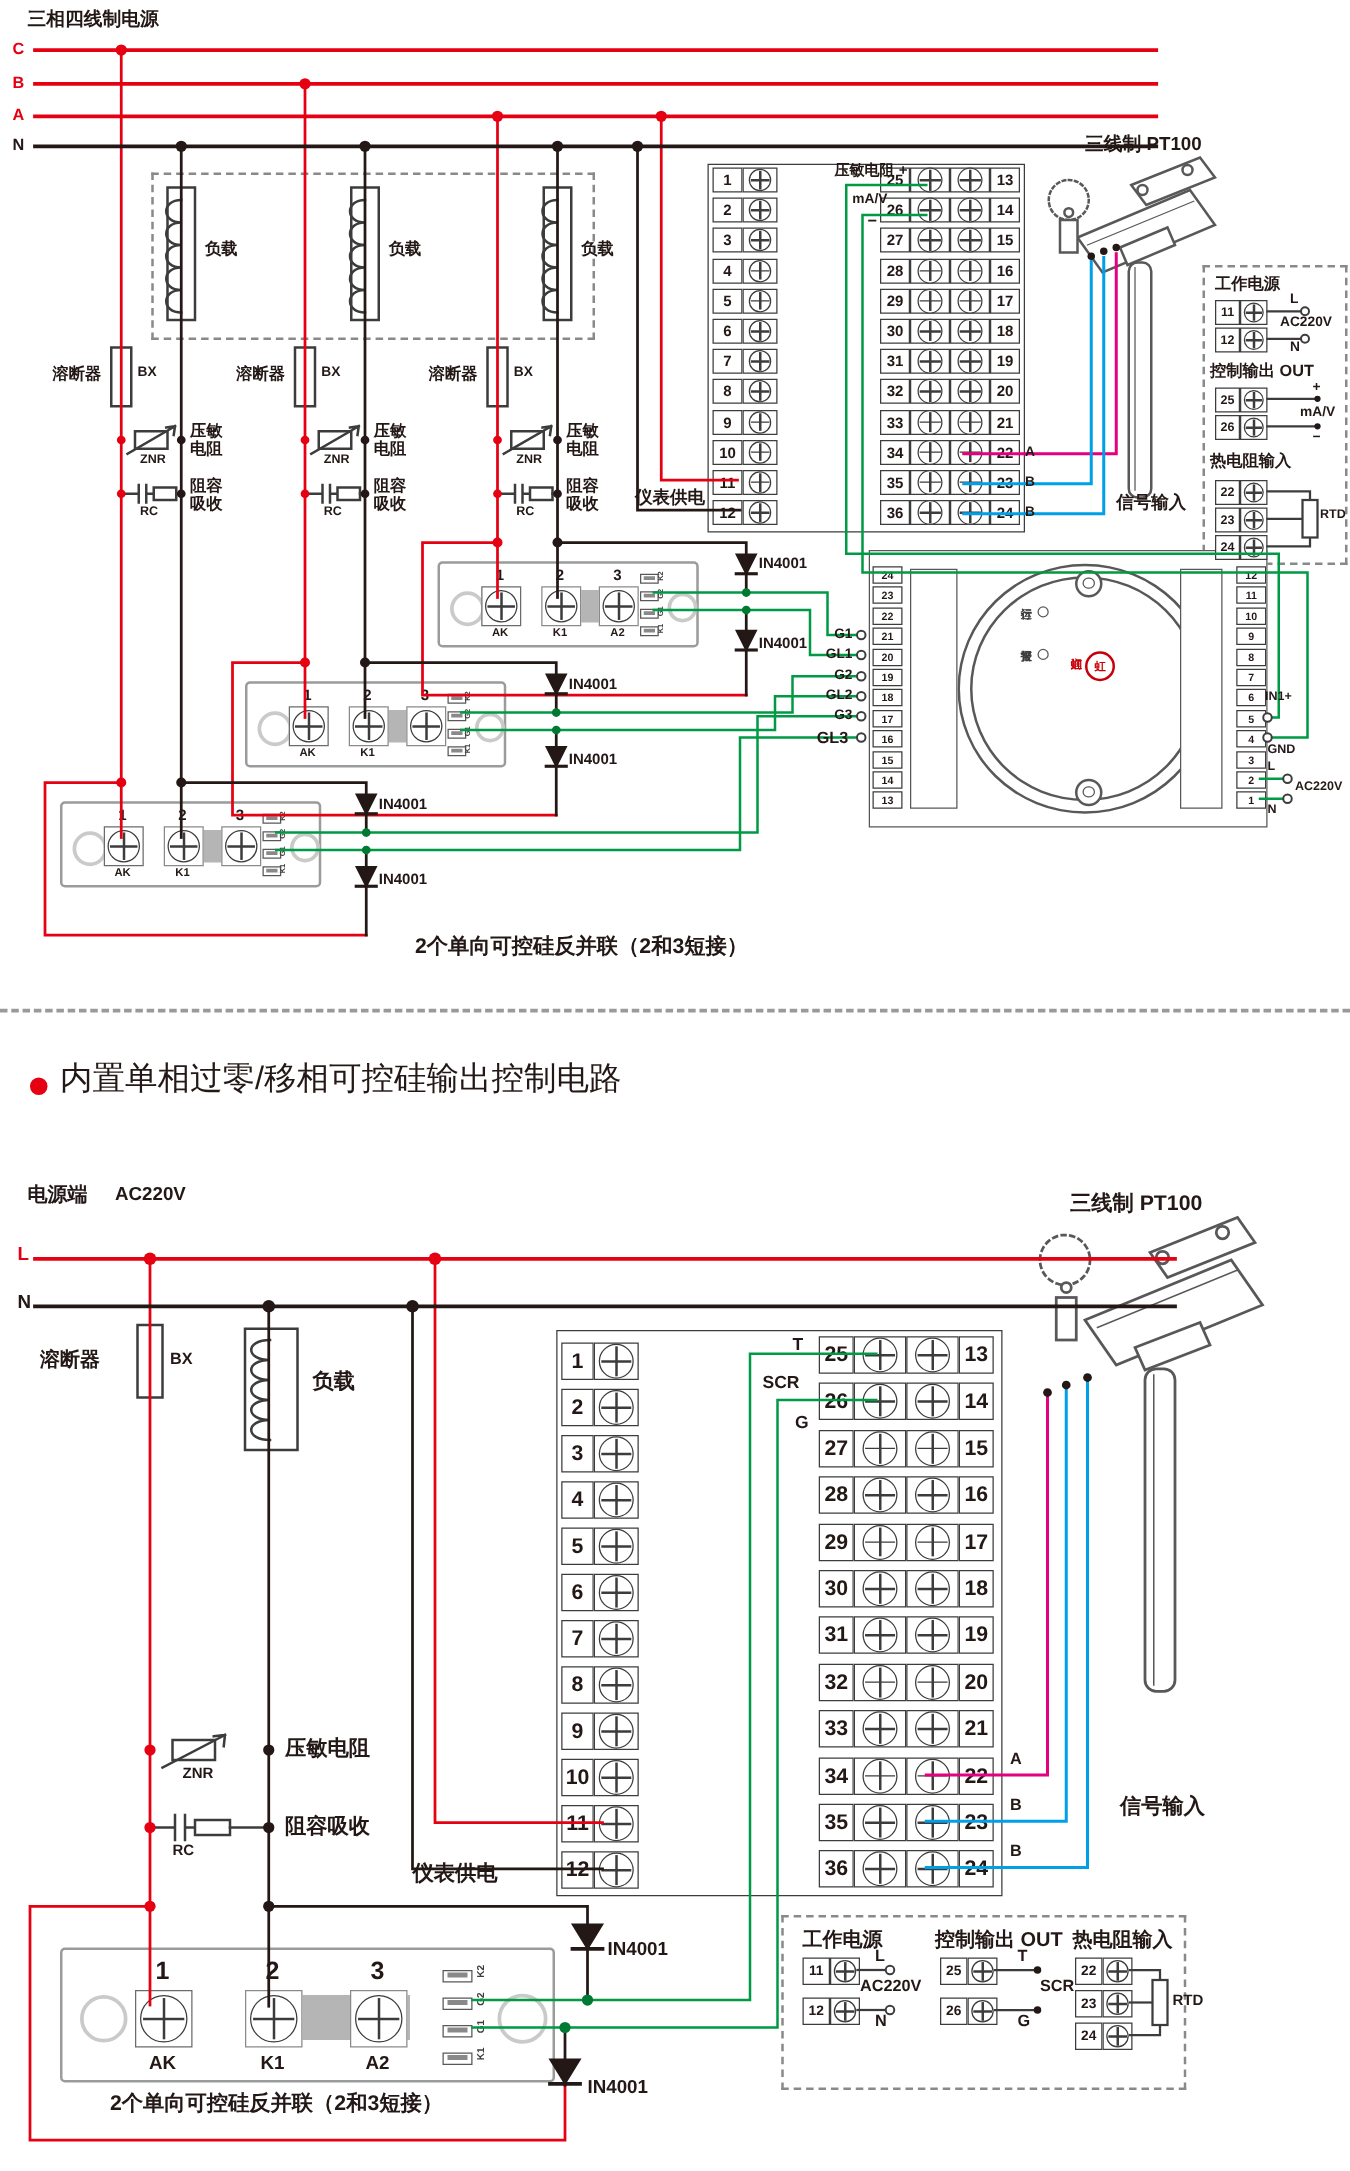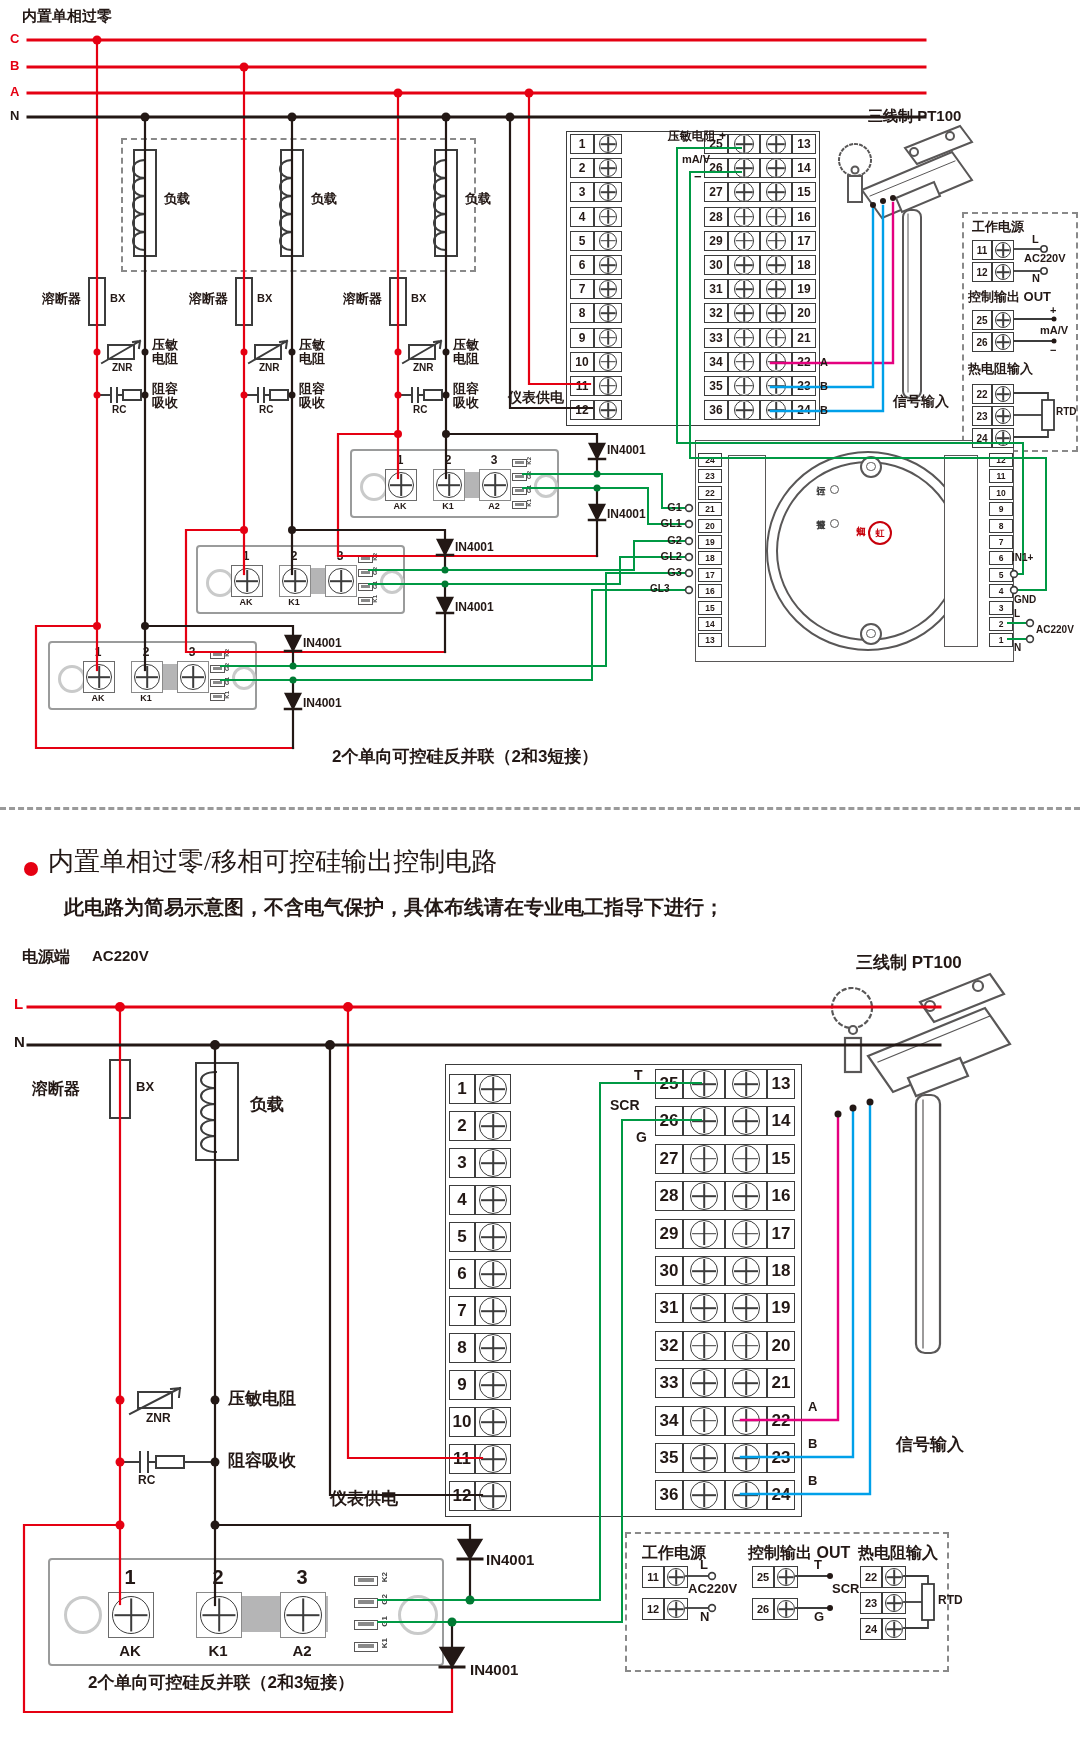--- a/index.html
+++ b/index.html
@@ -59,21 +59,21 @@
   .led{position:absolute;border:1.5px solid #595757;border-radius:50%;background:#fff;}
   .logo{position:absolute;border:2px solid #c7000b;border-radius:50%;color:#c7000b;display:flex;align-items:center;justify-content:center;font-weight:bold;}
   .sep{position:absolute;left:0;width:1080px;border-top:3px dashed #9a9a9a;z-index:5;}
   .bullet{position:absolute;width:14px;height:14px;border-radius:50%;background:#e50012;}
 </style>
 </head>
 <body>
 
 <div class="page">
 
-  <span class="lbl" style="left:22px;top:8px;font-size:15px;">内置单相过零</span>
+  <span class="lbl" style="left:22px;top:8px;font-size:15px;">三相四线制电源</span>
   <span class="lbl red" style="left:10px;top:32px;font-size:13px;">C</span>
   <span class="lbl red" style="left:10px;top:59px;font-size:13px;">B</span>
   <span class="lbl red" style="left:10px;top:85px;font-size:13px;">A</span>
   <span class="lbl" style="left:10px;top:109px;font-size:13px;">N</span>
 
   <div class="dashedbox" style="left:121px;top:138px;width:351px;height:130px;"></div>
   <span class="lbl" style="left:164px;top:192px;font-size:13px;">负载</span>
   <span class="lbl" style="left:311px;top:192px;font-size:13px;">负载</span>
   <span class="lbl" style="left:465px;top:192px;font-size:13px;">负载</span>
 
@@ -459,21 +459,21 @@
           <div class="ncell">1</div>
         </div>
       </div>
   </div>
 
   <span class="lbl" style="left:650px;top:501px;width:32px;text-align:right;font-size:11px;">G1</span>
   <span class="lbl" style="left:650px;top:517px;width:32px;text-align:right;font-size:11px;">GL1</span>
   <span class="lbl" style="left:650px;top:534px;width:32px;text-align:right;font-size:11px;">G2</span>
   <span class="lbl" style="left:650px;top:550px;width:32px;text-align:right;font-size:11px;">GL2</span>
   <span class="lbl" style="left:650px;top:566px;width:32px;text-align:right;font-size:11px;">G3</span>
-  <span class="lbl" style="left:650px;top:583px;width:32px;text-align:left;font-size:10px;">GL3</span>
+  <span class="lbl" style="left:650px;top:583px;width:32px;text-align:center;font-size:13px;">GL3</span>
   <span class="lbl" style="left:1012px;top:552px;font-size:10px;">IN1+</span>
   <span class="lbl" style="left:1014px;top:594px;font-size:10px;">GND</span>
   <span class="lbl" style="left:1014px;top:608px;font-size:10px;">L</span>
   <span class="lbl" style="left:1036px;top:624px;font-size:10px;">AC220V</span>
   <span class="lbl" style="left:1014px;top:642px;font-size:10px;">N</span>
 
   <div class="ssr" style="left:350px;top:449px;width:205px;height:65px;">
     <div class="hole" style="left:8px;top:22px;width:22px;height:22px;"></div>
     <div class="bridge" style="left:90px;top:21px;width:60px;height:26px;"></div>
     <span class="mnum" style="left:38px;top:2px;width:20px;font-size:12px;">1</span>
@@ -586,22 +586,21 @@
   <span class="lbl" style="left:607px;top:508px;font-size:12px;">IN4001</span>
   <span class="lbl" style="left:455px;top:541px;font-size:12px;">IN4001</span>
   <span class="lbl" style="left:455px;top:601px;font-size:12px;">IN4001</span>
   <span class="lbl" style="left:303px;top:637px;font-size:12px;">IN4001</span>
   <span class="lbl" style="left:303px;top:697px;font-size:12px;">IN4001</span>
   <span class="lbl" style="left:332px;top:748px;font-size:17px;">2个单向可控硅反并联（2和3短接）</span>
 
   <div class="sep" style="top:807px;"></div>
 
   <div class="bullet" style="left:24px;top:862px;"></div>
-  <span class="lbl" style="left:48px;top:848px;font-size:26px;font-weight:normal;font-family:Liberation Serif, serif;">内置单相过零/移相可控硅输出控制电路</span>
-  <span class="lbl" style="left:64px;top:896px;font-size:20px;">此电路为简易示意图，不含电气保护，具体布线请在专业电工指导下进行；</span>
+  <span class="lbl" style="left:48px;top:848px;font-size:26px;font-weight:normal;">内置单相过零/移相可控硅输出控制电路</span>
   <span class="lbl" style="left:22px;top:948px;font-size:16px;">电源端</span>
   <span class="lbl" style="left:92px;top:948px;font-size:15px;">AC220V</span>
   <span class="lbl red" style="left:14px;top:996px;font-size:15px;">L</span>
   <span class="lbl" style="left:14px;top:1034px;font-size:15px;">N</span>
 
   <span class="lbl" style="left:32px;top:1080px;font-size:16px;">溶断器</span>
   <span class="lbl" style="left:136px;top:1080px;font-size:13px;">BX</span>
   <span class="lbl" style="left:250px;top:1096px;font-size:17px;">负载</span>
   <span class="lbl" style="left:228px;top:1390px;font-size:17px;">压敏电阻</span>
   <span class="lbl" style="left:146px;top:1412px;font-size:12px;">ZNR</span>

